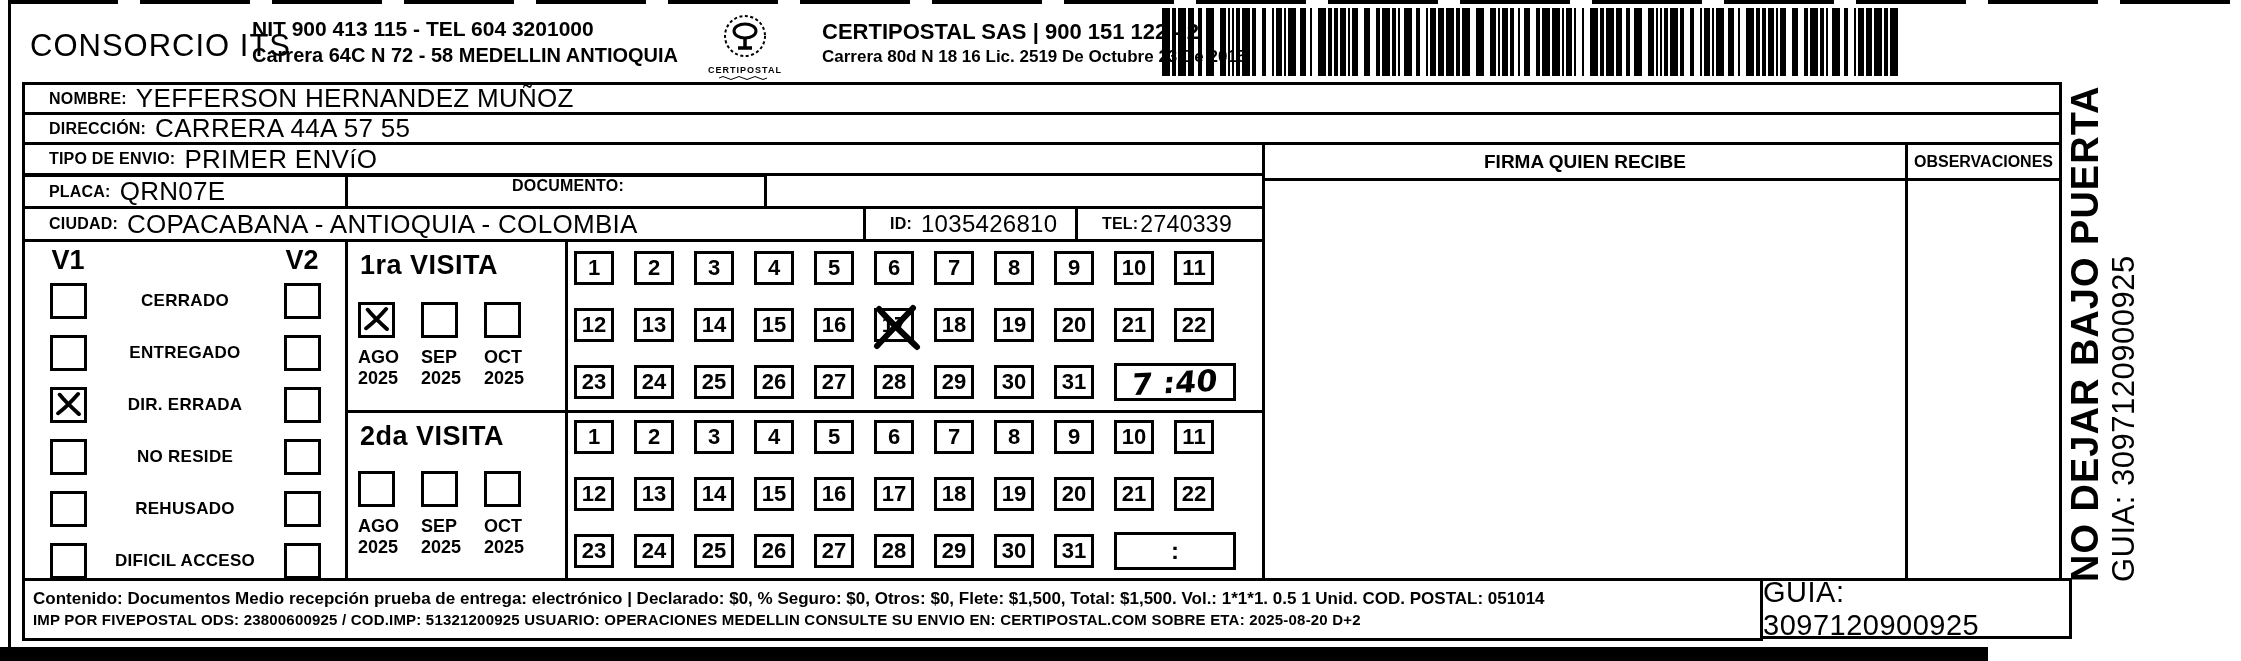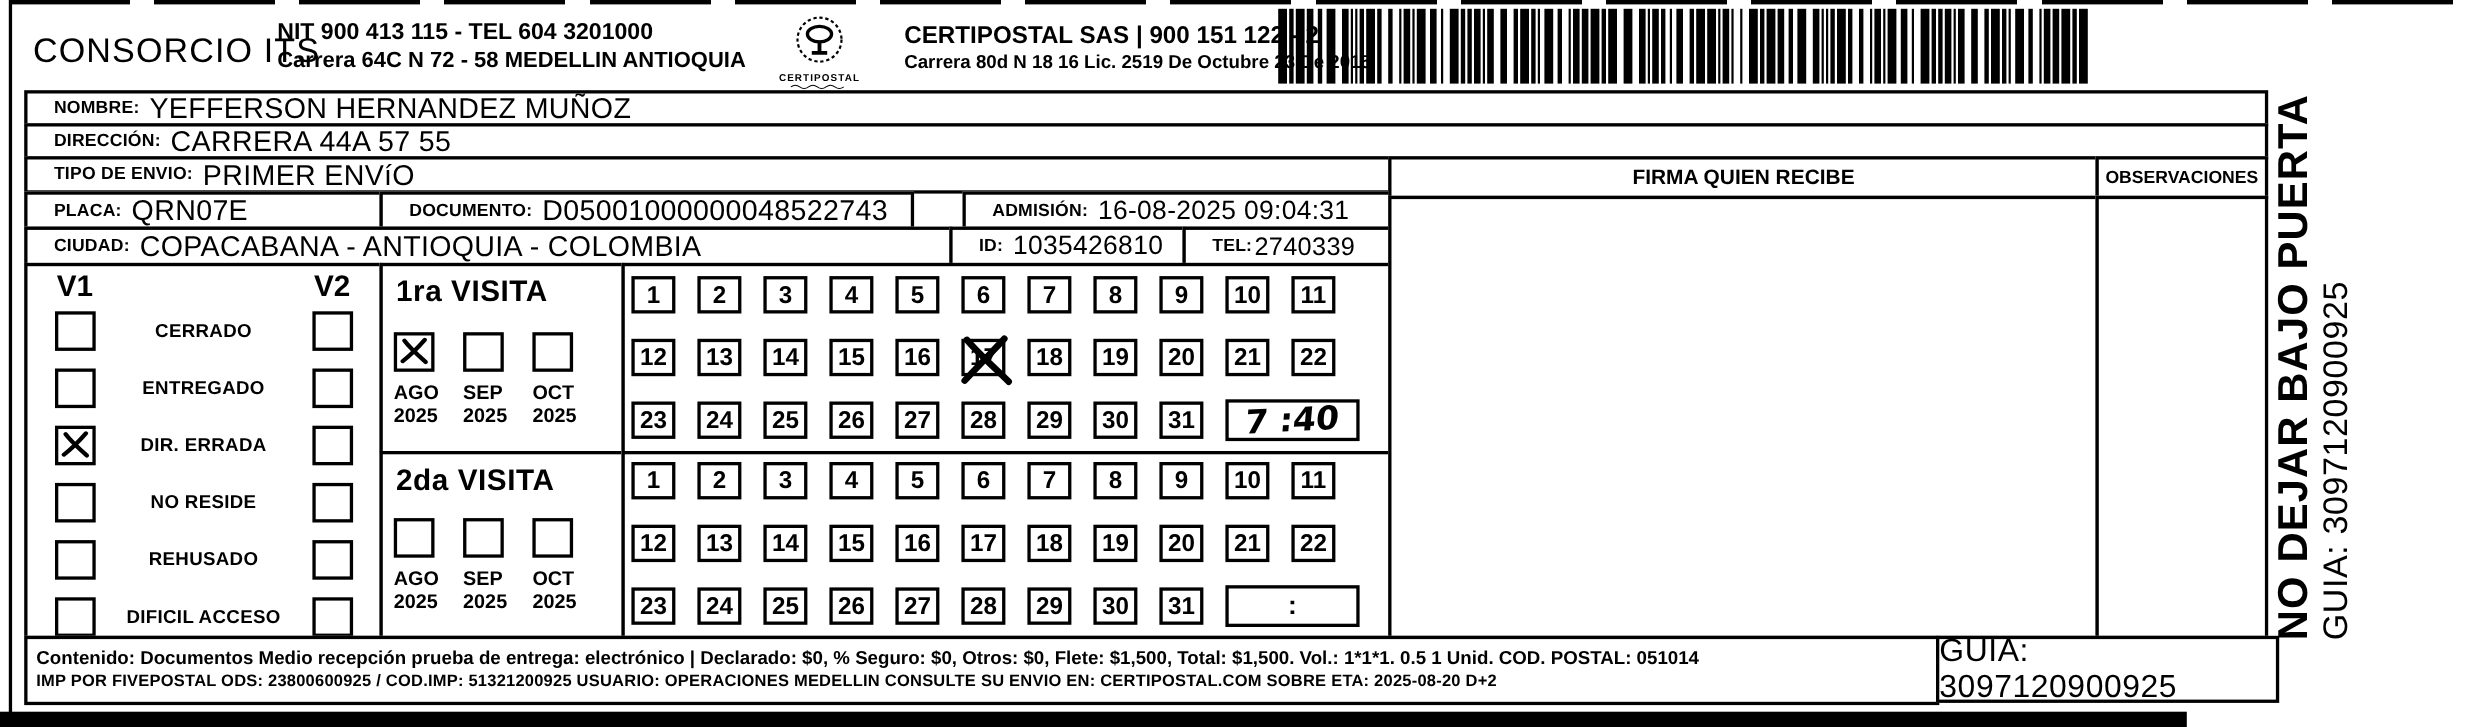--- a/index.html
+++ b/index.html
@@ -199,27 +199,23 @@
 
   <div class="cell fieldrow" style="left:22px;top:142px;width:1243px;height:34px;">
     <span class="flabel">TIPO DE ENVIO:</span>
     <span class="fvalue">PRIMER ENVíO</span>
   </div>
 
   <div class="cell fieldrow" style="left:22px;top:174px;width:326px;height:35px;">
     <span class="flabel">PLACA:</span>
     <span class="fvalue">QRN07E</span>
   </div>
-  <div class="cell fieldrow" style="left:345px;top:174px;width:486px;height:35px;">
+  <div class="cell fieldrow" style="left:345px;top:174px;width:422px;height:35px;flex-direction:column;">
     <span class="flabel">DOCUMENTO:</span>
     <span class="fvalue">D05001000000048522743</span>
-  </div>
-  <div class="cell fieldrow" style="left:875px;top:174px;width:390px;height:35px;">
-    <span class="flabel">ADMISIÓN:</span>
-    <span class="fvalue" style="font-size:24px;">16-08-2025 09:04:31</span>
   </div>
 
   <div class="cell fieldrow" style="left:22px;top:206px;width:844px;height:36px;">
     <span class="flabel">CIUDAD:</span>
     <span class="fvalue">COPACABANA - ANTIOQUIA - COLOMBIA</span>
   </div>
   <div class="cell fieldrow" style="left:863px;top:206px;width:215px;height:36px;">
     <span class="flabel">ID:</span>
     <span class="fvalue" style="font-size:24px;">1035426810</span>
   </div>

